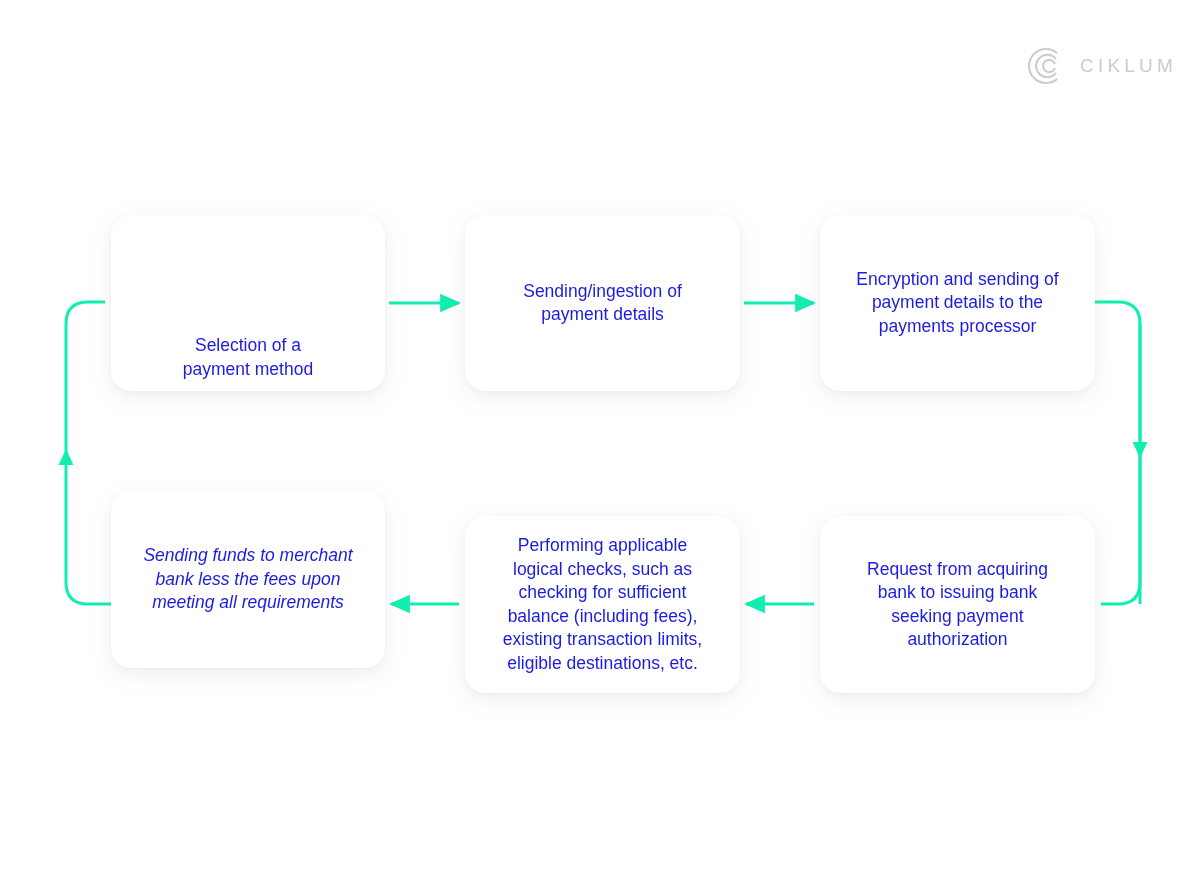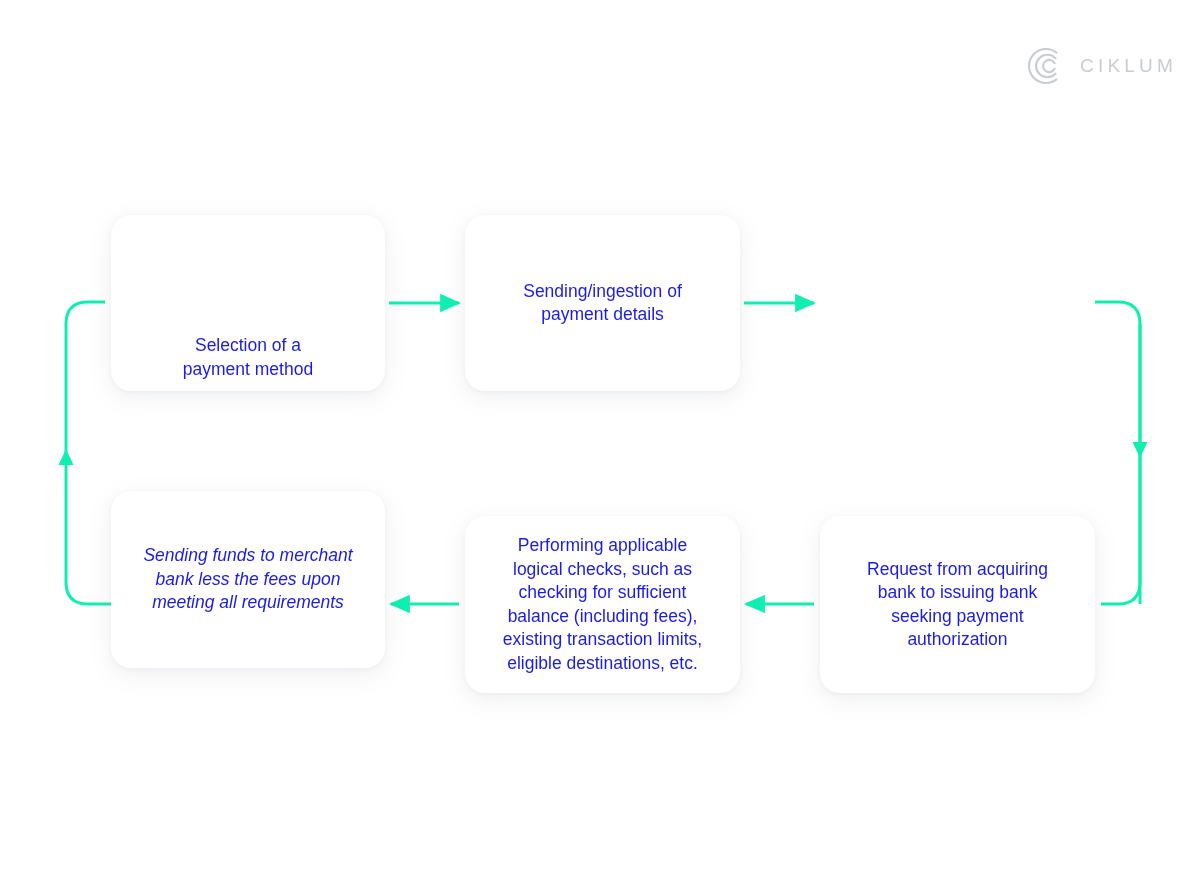--- a/index.html
+++ b/index.html
@@ -137,20 +137,25 @@
   <div class="node" id="node-1">
     <span class="node-text">Selection of a
 payment method</span>
   </div>
 
   <div class="node" id="node-2">
     <span class="node-text">Sending/ingestion of
 payment details</span>
   </div>
 
+  <div class="node" id="node-3">
+    <span class="node-text">Encryption and sending of
+payment details to the
+payments processor</span>
+  </div>
 
   <div class="node" id="node-5">
     <span class="node-text">Performing applicable
 logical checks, such as
 checking for sufficient
 balance (including fees),
 existing transaction limits,
 eligible destinations, etc.</span>
   </div>
 

